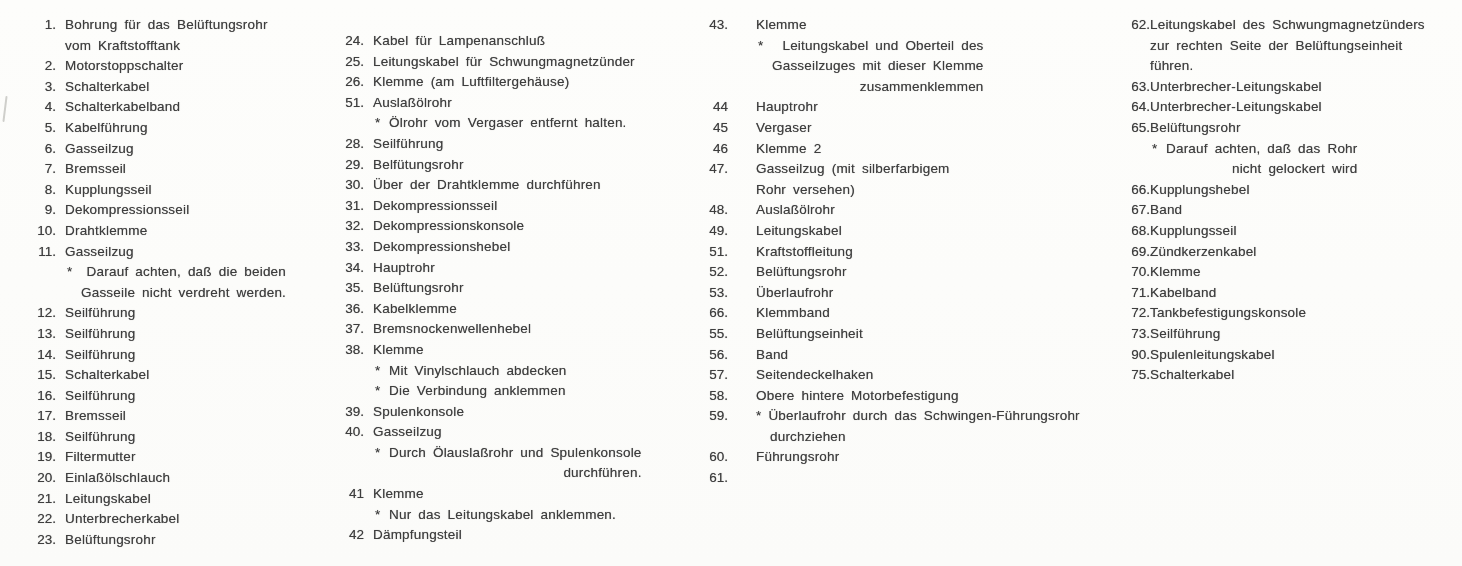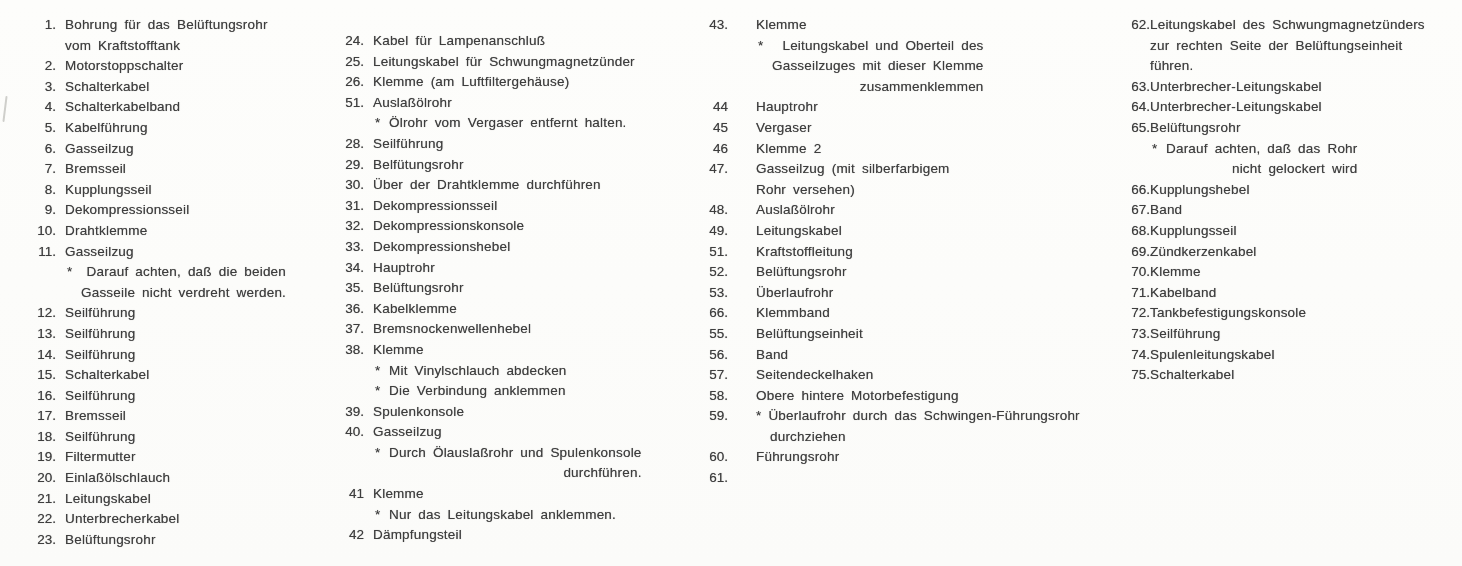--- a/index.html
+++ b/index.html
@@ -541,21 +541,21 @@
           <div class="line">Tankbefestigungskonsole</div>
         </div>
       </div>
       <div class="item">
         <span class="num">73.</span>
         <div class="body">
           <div class="line">Seilführung</div>
         </div>
       </div>
       <div class="item">
-        <span class="num">74.</span>
+        <span class="num">90.</span>
         <div class="body">
           <div class="line">Spulenleitungskabel</div>
         </div>
       </div>
       <div class="item">
         <span class="num">75.</span>
         <div class="body">
           <div class="line">Schalterkabel</div>
         </div>
       </div>

